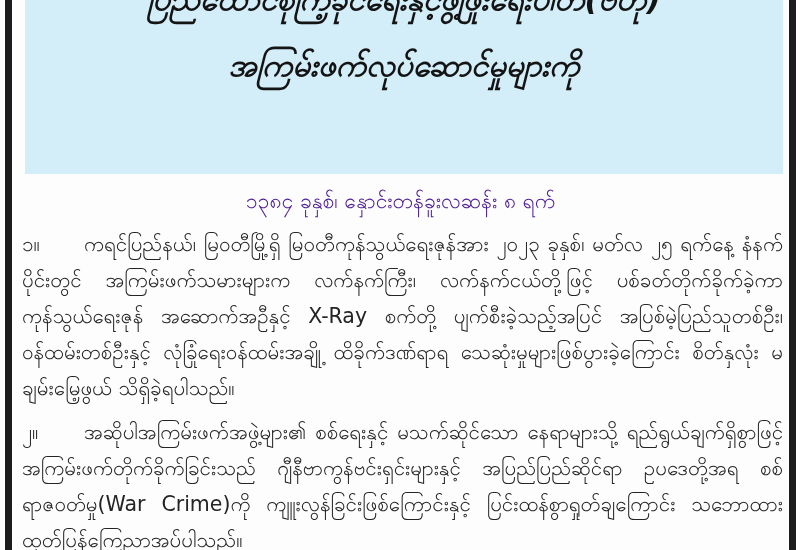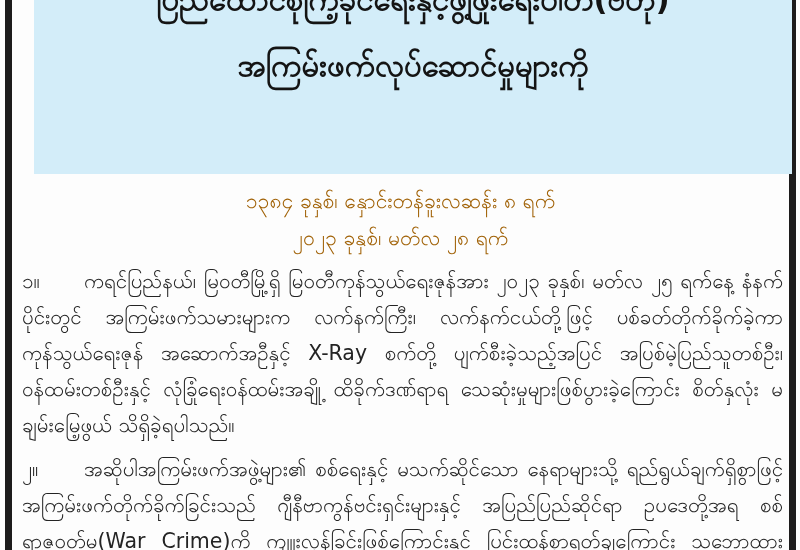--- a/index.html
+++ b/index.html
@@ -24,41 +24,42 @@
     background: #1d1c1c;
   }
   .border-left  { left: 5px; }
   .border-right { left: 789px; }
   .content {
     position: absolute;
     left: 12px; top: 0;
     width: 777px; height: 550px;
   }
   .header-panel {
-    margin-left: 22px;
+    margin-left: 13px;
     width: 758px;
     height: 174px;
     background: #d3edf9;
     overflow: hidden;
     text-align: center;
+    font-style: italic;
   }
   .title-inner { margin-top: -34px; }
   .title-line {
     font-size: 31px;
     font-weight: bold;
     line-height: 66px;
     color: #141414;
     white-space: nowrap;
   }
   .date-block {
     margin-top: 9px;
     text-align: center;
     font-size: 21px;
     line-height: 37px;
-    color: #a16207;
+    color: #4c1d95;
   }
   .body-text {
     margin: 6px 6px 0 10px;  
     text-align: justify;
     font-size: 20.5px;
     line-height: 36px;
     color: #242424;
   }
   .para { margin: 0 0 8px 0; }
   .para-num {
@@ -78,21 +79,20 @@
 
     <div class="header-panel">
       <div class="title-inner">
         <div class="title-line">ပြည်ထောင်စုကြံ့ခိုင်ရေးနှင့်ဖွံ့ဖြိုးရေးပါတီ(ဗဟို)</div>
         <div class="title-line">အကြမ်းဖက်လုပ်ဆောင်မှုများကို</div>
       </div>
     </div>
 
     <div class="date-block">
       <div>၁၃၈၄ ခုနှစ်၊ နှောင်းတန်ခူးလဆန်း ၈  ရက်</div>
-      <div>၂၀၂၃ ခုနှစ်၊ မတ်လ  ၂၈  ရက်</div>
     </div>
 
     <div class="body-text">
       <p class="para"><span class="para-num">၁။</span><span>ကရင်ပြည်နယ်၊ မြဝတီမြို့ရှိ မြဝတီကုန်သွယ်ရေးဇုန်အား ၂၀၂၃ ခုနှစ်၊ မတ်လ ၂၅ ရက်နေ့ နံနက်ပိုင်းတွင် အကြမ်းဖက်သမားများက လက်နက်ကြီး၊ လက်နက်ငယ်တို့ဖြင့် ပစ်ခတ်တိုက်ခိုက်ခဲ့ကာ ကုန်သွယ်ရေးဇုန် အဆောက်အဦနှင့် X-Ray စက်တို့ ပျက်စီးခဲ့သည့်အပြင် အပြစ်မဲ့ပြည်သူတစ်ဦး၊ ဝန်ထမ်းတစ်ဦးနှင့် လုံခြုံရေးဝန်ထမ်းအချို့ ထိခိုက်ဒဏ်ရာရ သေဆုံးမှုများဖြစ်ပွားခဲ့ကြောင်း စိတ်နှလုံး မချမ်းမြေ့ဖွယ် သိရှိခဲ့ရပါသည်။</span></p>
 
       <p class="para"><span class="para-num">၂။</span><span>အဆိုပါအကြမ်းဖက်အဖွဲ့များ၏ စစ်ရေးနှင့် မသက်ဆိုင်သော နေရာများသို့ ရည်ရွယ်ချက်ရှိစွာဖြင့် အကြမ်းဖက်တိုက်ခိုက်ခြင်းသည် ဂျီနီဗာကွန်ဗင်းရှင်းများနှင့် အပြည်ပြည်ဆိုင်ရာ ဥပဒေတို့အရ စစ်ရာဇဝတ်မှု(War Crime)ကို ကျူးလွန်ခြင်းဖြစ်ကြောင်းနှင့် ပြင်းထန်စွာရှုတ်ချကြောင်း သဘောထား ထုတ်ပြန်ကြေညာအပ်ပါသည်။</span></p>
     </div>
 
   </div>
 </div>

